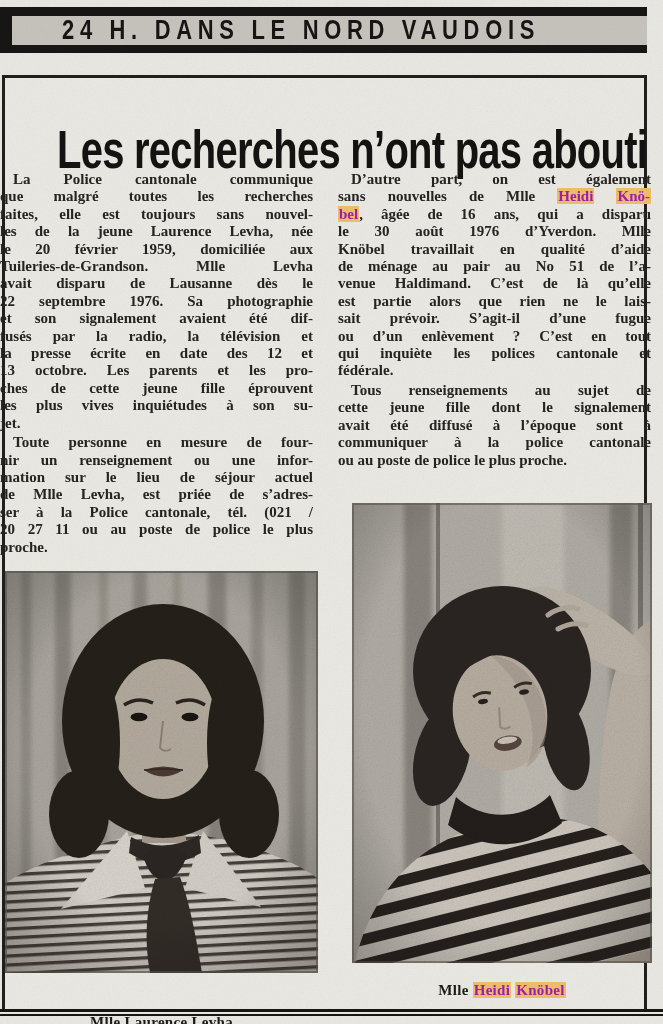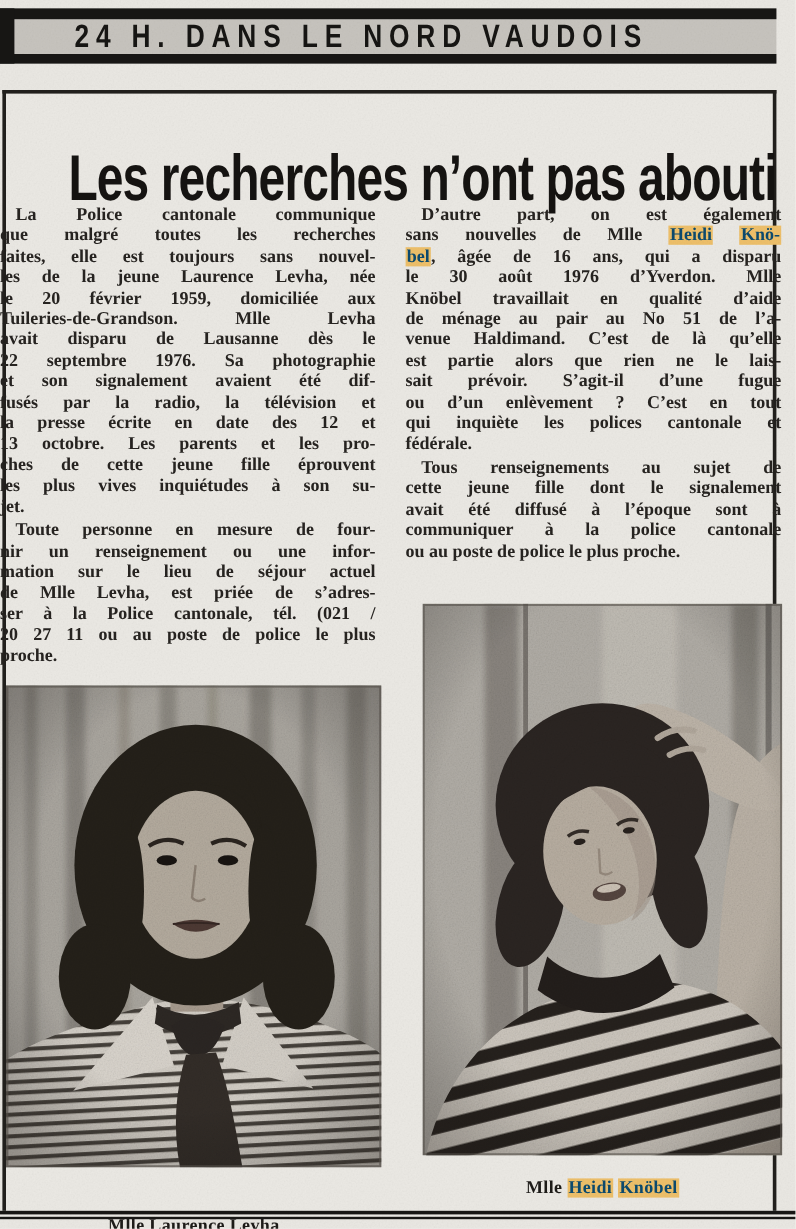--- a/index.html
+++ b/index.html
@@ -53,21 +53,21 @@
   }
   .col-left{left:0;}
   .col-right{left:338px;}
   .para{margin:0;}
   .para + .para{margin-top:2px;}
   .line{text-align:justify;text-align-last:justify;}
   .line.firstline{text-indent:13px;}
   .line.lastline{text-align-last:auto;}
   mark{
     background:var(--hl,#eec06a);
-    color:#0c4a6e;
+    color:#a21caf;
     padding:0 1px;
   }
 
   
   .photo{position:absolute;overflow:hidden;}
   .photo-left{left:5px;top:571px;width:313px;height:402px;}
   .photo-right{left:352px;top:503px;width:300px;height:460px;}
   .photo svg{display:block;width:100%;height:100%;}
 
   .caption{

